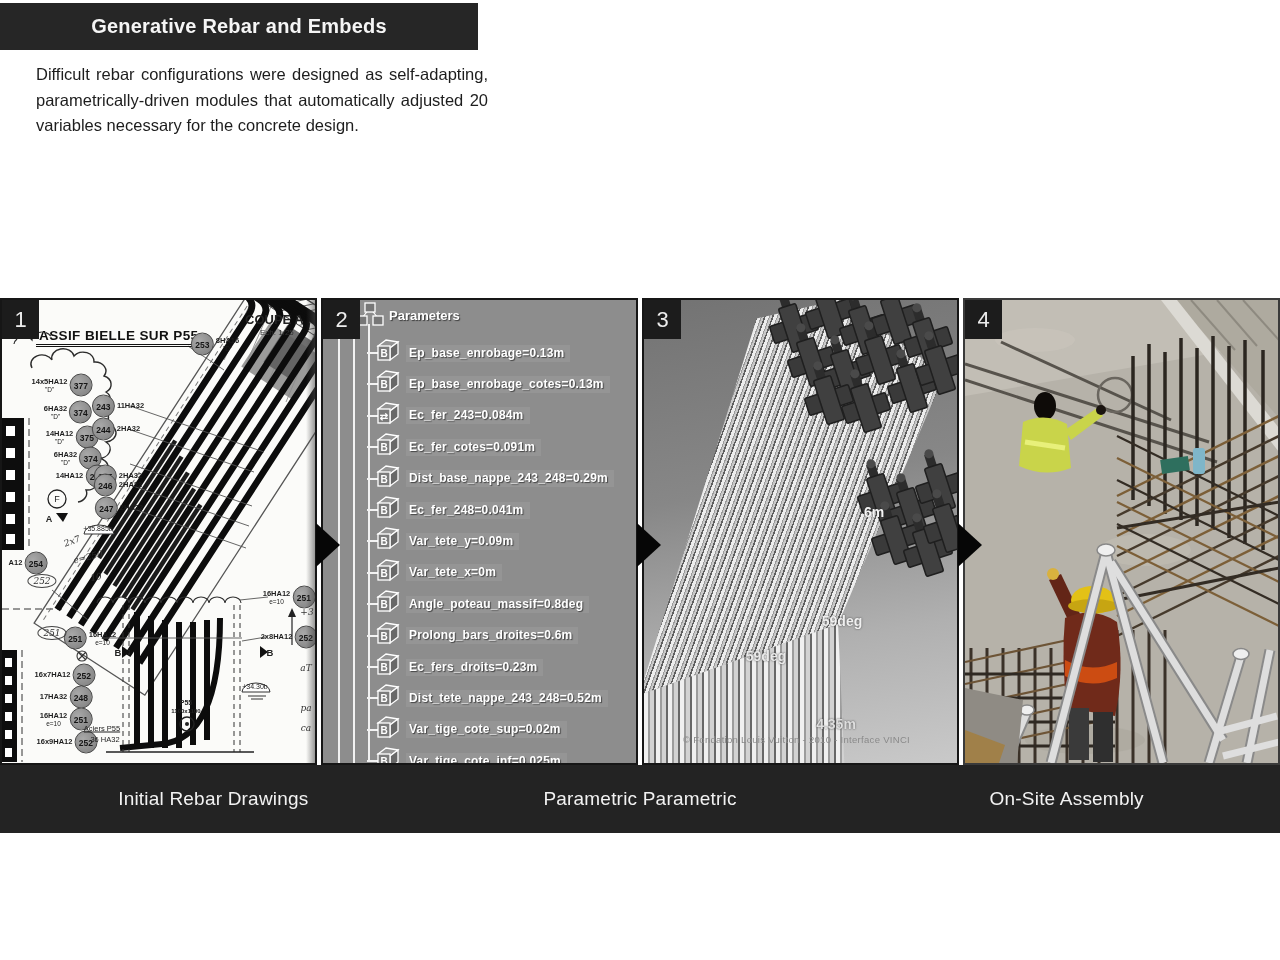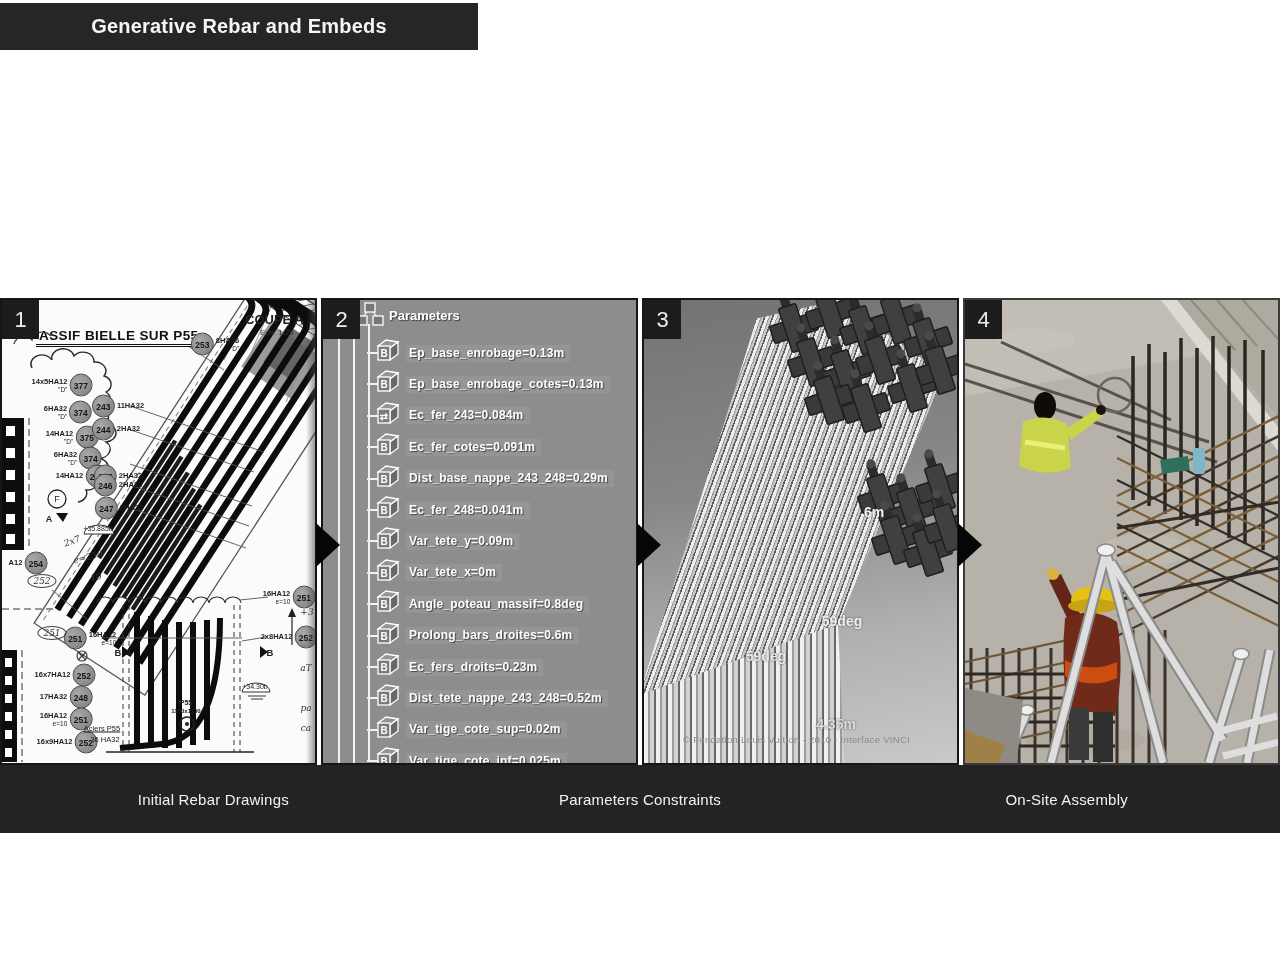--- a/index.html
+++ b/index.html
@@ -12,38 +12,38 @@
   .intro{position:absolute;left:36px;top:62px;width:452px;margin:0;font-size:16.5px;line-height:1.55;
     color:#1d1d1d;text-align:justify;}
 
   
   .strip{position:absolute;left:0;top:298px;width:1280px;height:535px;}
   .panels{position:absolute;left:0;top:0;right:0;height:467px;display:flex;gap:4px;}
   .panel{position:relative;flex:1 1 0;overflow:hidden;background:#fff;border:2px solid #161616;box-sizing:border-box;}
   .badge{position:absolute;left:0;top:0;width:37px;height:39px;background:#1c1c1c;color:#ececec;
     font-size:22px;display:flex;align-items:center;justify-content:center;z-index:6;}
   .captions{position:absolute;left:0;bottom:0;width:100%;height:68px;background:#232323;display:flex;}
-  .caption{flex:1;display:flex;align-items:center;justify-content:center;color:#f2f2f2;font-size:15px;letter-spacing:.2px;}
+  .caption{flex:1;display:flex;align-items:center;justify-content:center;color:#f2f2f2;font-size:19px;letter-spacing:.2px;}
   .flow-arrow{position:absolute;top:225px;width:0;height:0;border-top:22px solid transparent;
     border-bottom:22px solid transparent;border-left:24px solid #060606;z-index:7;}
   .arrow-1{left:316px;} .arrow-2{left:637px;} .arrow-3{left:958px;}
 
   
   .p1{background:#fbfbf9;}
   .p1 svg{position:absolute;left:0;top:0;}
   .p1-title{position:absolute;left:34px;top:2px;font-size:13.5px;font-weight:bold;color:#111;
     border-bottom:3px double #111;padding:0 3px 1px 3px;letter-spacing:.4px;z-index:3;margin-top:26px;}
   .p1-coupe{position:absolute;left:243px;top:12px;font-size:13px;font-weight:bold;color:#222;z-index:3;}
   .p1-ech{position:absolute;left:258px;top:28px;font-size:8px;color:#333;z-index:3;}
   .marker{position:absolute;display:flex;align-items:center;gap:2px;transform:translate(-50%,-50%);z-index:4;}
   .marker.left{flex-direction:row-reverse;}
   .marker .dot{width:21px;height:21px;border-radius:50%;flex:0 0 auto;
     background:radial-gradient(circle at 35% 35%,#a9a9a9,#7c7c7c);border:1px solid #4a4a4a;
     color:#151515;font-size:8.5px;font-weight:bold;display:flex;align-items:center;justify-content:center;}
-  .marker .lbl{font-size:7.5px;color:#1c1c1c;line-height:1.1;font-weight:bold;white-space:nowrap;text-align:right;}
+  .marker .lbl{font-size:7.5px;color:#1c1c1c;line-height:1.1;font-weight:bold;white-space:nowrap;text-align:center;}
   .marker .sub{display:block;font-weight:normal;font-size:6.5px;}
   .d-text{position:absolute;color:#222;white-space:nowrap;z-index:4;transform:translate(-50%,-50%);}
   .d-underline{text-decoration:underline;}
   .hand{position:absolute;font-family:"DejaVu Serif",serif;font-style:italic;color:#333;font-size:9px;
     z-index:4;transform:translate(-50%,-50%);white-space:nowrap;}
   .hand.circled{border:1.5px solid #444;border-radius:50%;padding:1px 5px;}
   .p1-shadow{position:absolute;right:0;top:0;width:9px;height:100%;z-index:5;
     background:linear-gradient(90deg,rgba(80,80,80,0),rgba(70,70,70,.55));}
 
   
@@ -74,20 +74,21 @@
   
   .p4{background:#b6b2a9;border:2px solid #3a3a3a;}
   .p4 svg{position:absolute;left:0;top:0;}
 </style>
 </head>
 <body>
 
 <div class="slide">
 
   <div class="title-bar">Generative Rebar and Embeds</div>
+  <p class="intro">Difficult rebar configurations were designed as self-adapting, parametrically-driven modules that automatically adjusted 20 variables necessary for the concrete design.</p>
 
   <div class="strip">
     <div class="panels">
 
       <figure class="panel p1" style="margin:0">
         <svg width="315" height="463" viewBox="0 0 315 463">
           <defs>
             <pattern id="hatch" width="6" height="6" patternUnits="userSpaceOnUse" patternTransform="rotate(45)">
               <line x1="0" y1="0" x2="0" y2="6" stroke="#333" stroke-width="1.6"></line>
             </pattern>
@@ -714,17 +715,17 @@
         <div class="badge">4</div>
       </figure>
     </div>
 
     <div class="flow-arrow arrow-1"></div>
     <div class="flow-arrow arrow-2"></div>
     <div class="flow-arrow arrow-3"></div>
 
     <div class="captions">
       <div class="caption">Initial Rebar Drawings</div>
-      <div class="caption">Parameters Constraints</div>
+      <div class="caption">Parametric Parametric</div>
       <div class="caption">On-Site Assembly</div>
     </div>
   </div>
 </div>
 
 </body></html>

